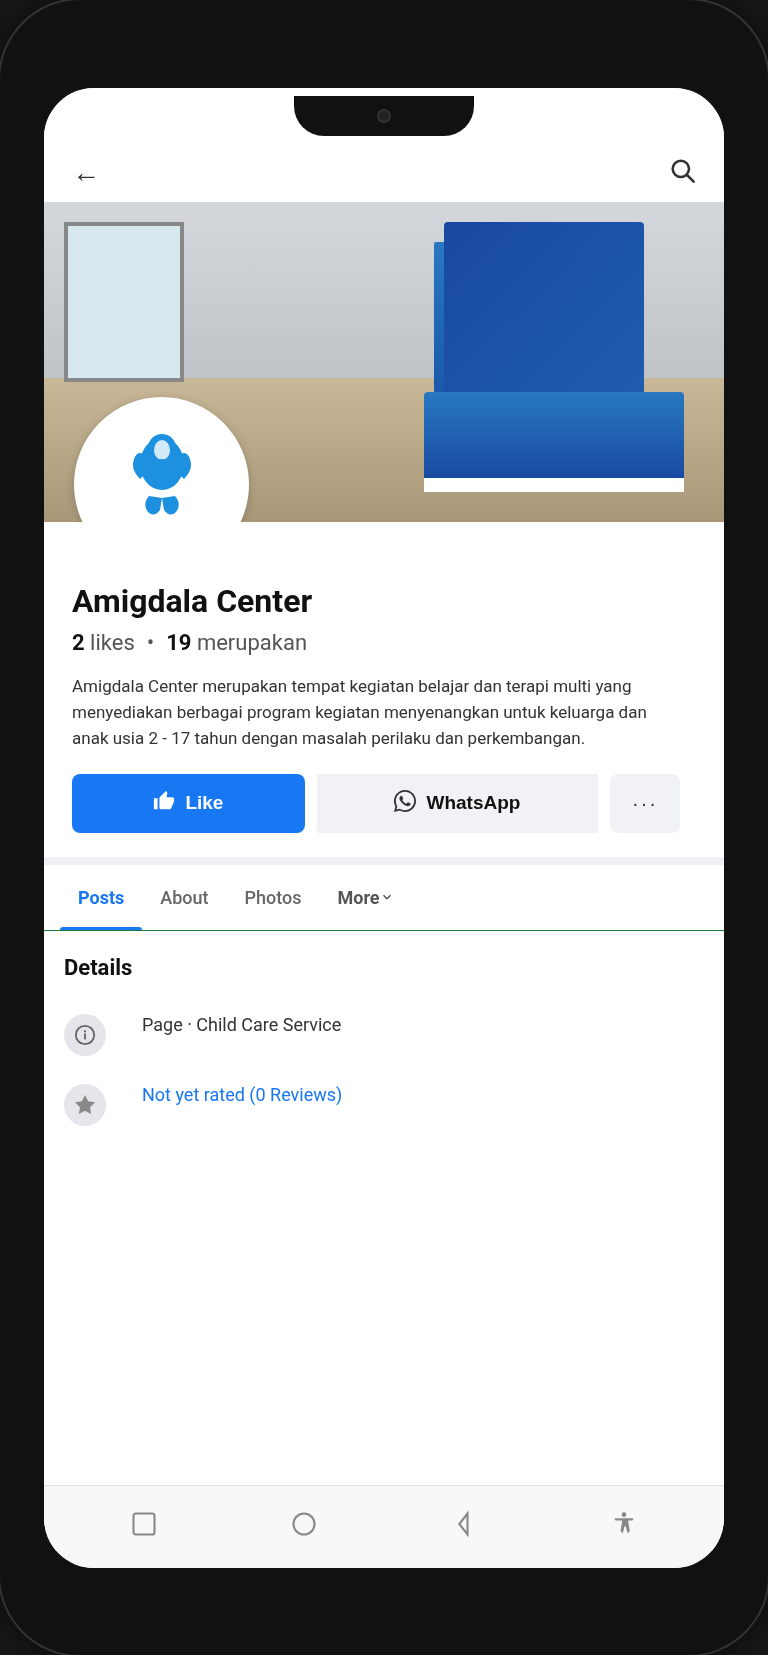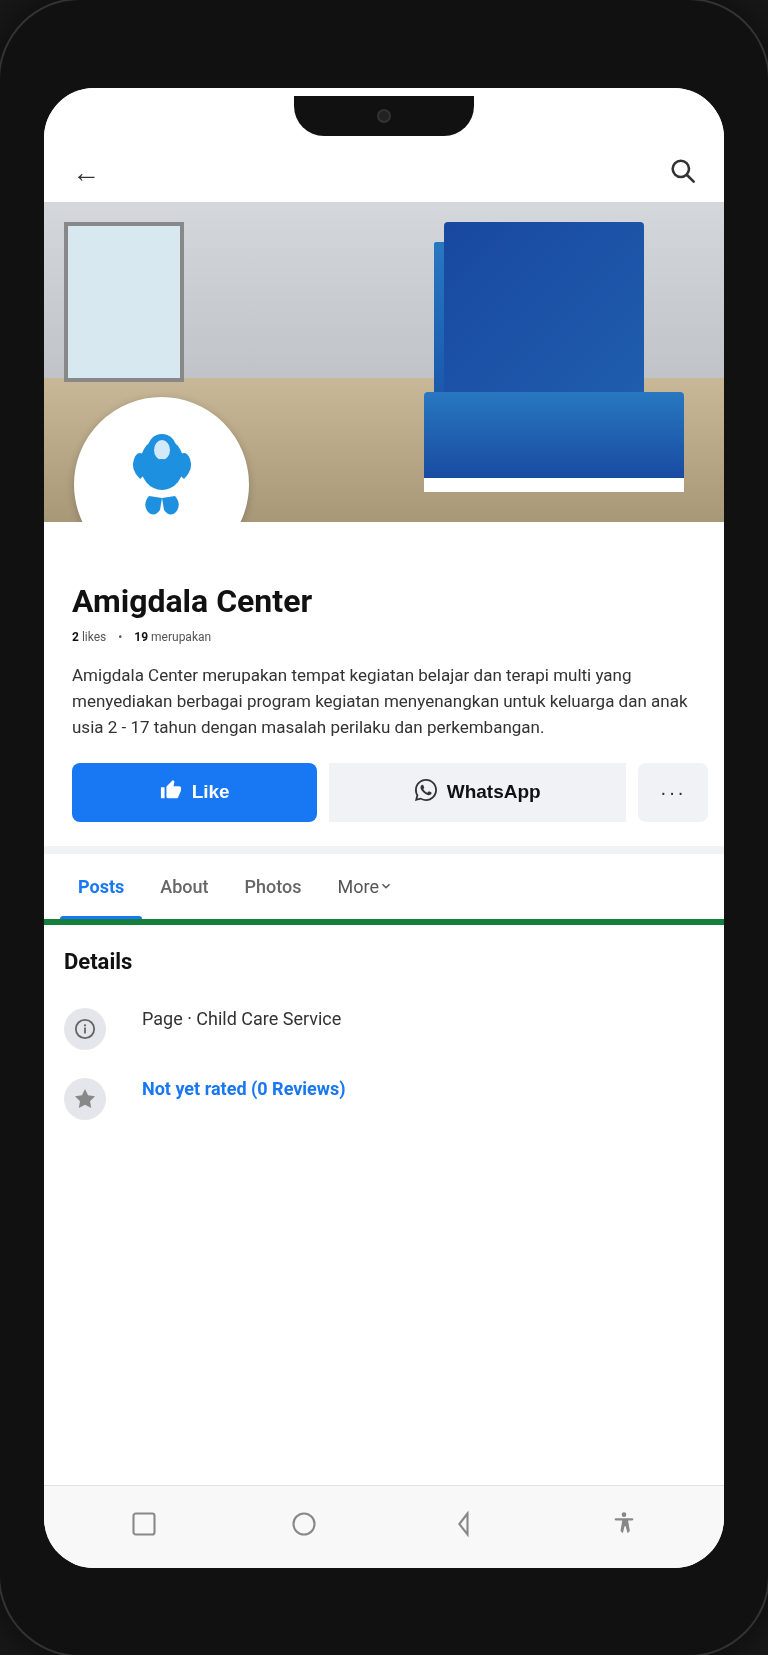--- a/index.html
+++ b/index.html
@@ -105,36 +105,36 @@
       width: 155px;
       height: 155px;
       border-radius: 50%;
       display: flex;
       flex-direction: column;
       justify-content: center;
       align-items: center;
       overflow: hidden;
     }
     .profile-info {
-      padding: 60px 16px 20px 28px;
+      padding: 60px 44px 20px 28px;
       background: #fff;
       flex-shrink: 0;
     }
     .page-name {
       font-size: 32px;
       font-weight: 700;
       color: #111;
       margin-bottom: 10px;
     }
     .stats-row {
       display: flex;
       align-items: center;
       gap: 12px;
       margin-bottom: 18px;
-      font-size: 12px;
+      font-size: 22px;
       color: #555;
     }
     .stats-row strong {
       color: #111;
       font-weight: 700;
     }
     .description {
       font-size: 17px;
       color: #333;
       line-height: 1.55;
@@ -191,21 +191,21 @@
       height: 8px;
       background: #f0f2f5;
       width: 100%;
       flex-shrink: 0;
     }
     .tabs-row {
       display: flex;
       align-items: center;
       padding: 0 16px;
       background: #fff;
-      border-bottom: 6px solid #15803d;
+      border-bottom: 1px solid #15803d;
       flex-shrink: 0;
     }
     .tab-item {
       padding: 22px 18px;
       font-size: 18px;
       color: #666;
       cursor: pointer;
       position: relative;
       font-weight: 500;
     }
@@ -222,21 +222,21 @@
       background: #1877f2;
       border-radius: 3px 3px 0 0;
     }
     .tab-more {
       display: flex;
       align-items: center;
       padding: 22px 18px;
       font-size: 18px;
       color: #555;
       cursor: pointer;
-      font-weight: 400;
+      font-weight: 700;
     }
     .details-section {
       padding: 24px 20px;
       background: #fff;
       flex: 1;
     }
     .details-title {
       font-size: 22px;
       font-weight: 700;
       color: #111;
@@ -262,21 +262,21 @@
     .detail-text {
       font-size: 18px;
       color: #333;
     }
     .detail-text strong {
       font-weight: 600;
       color: #111;
     }
     .detail-text.link-text {
       color: #1877f2;
-      font-weight: 700;
+      font-weight: 400;
       font-size: 18px;
     }
     .bottom-nav {
       display: flex;
       justify-content: space-around;
       align-items: center;
       padding: 18px 20px 24px;
       background: #f8f8f8;
       border-top: 1px solid #e0e0e0;
       flex-shrink: 0;

